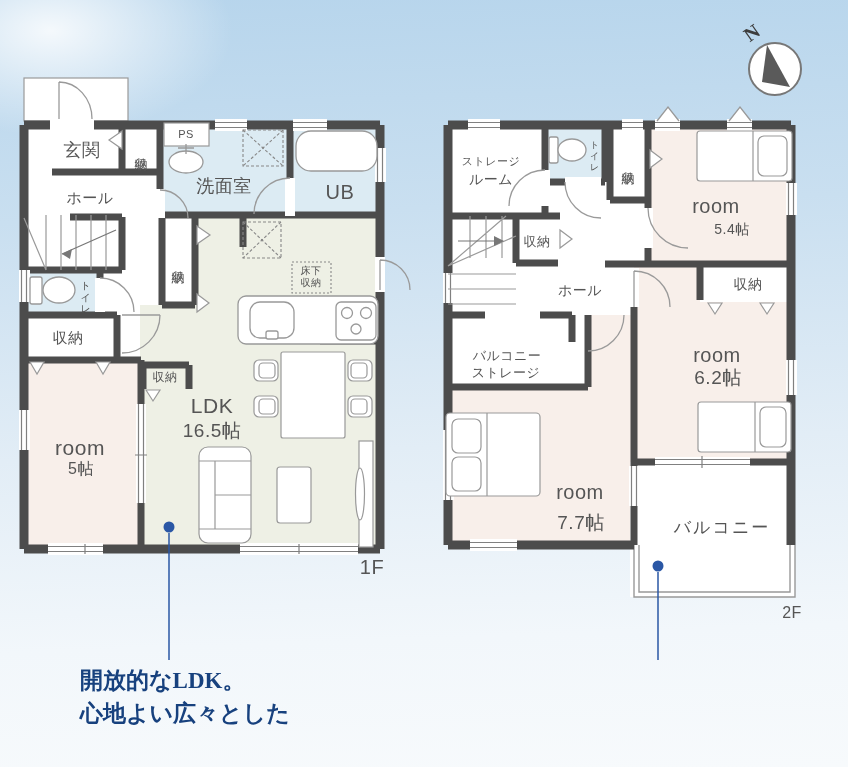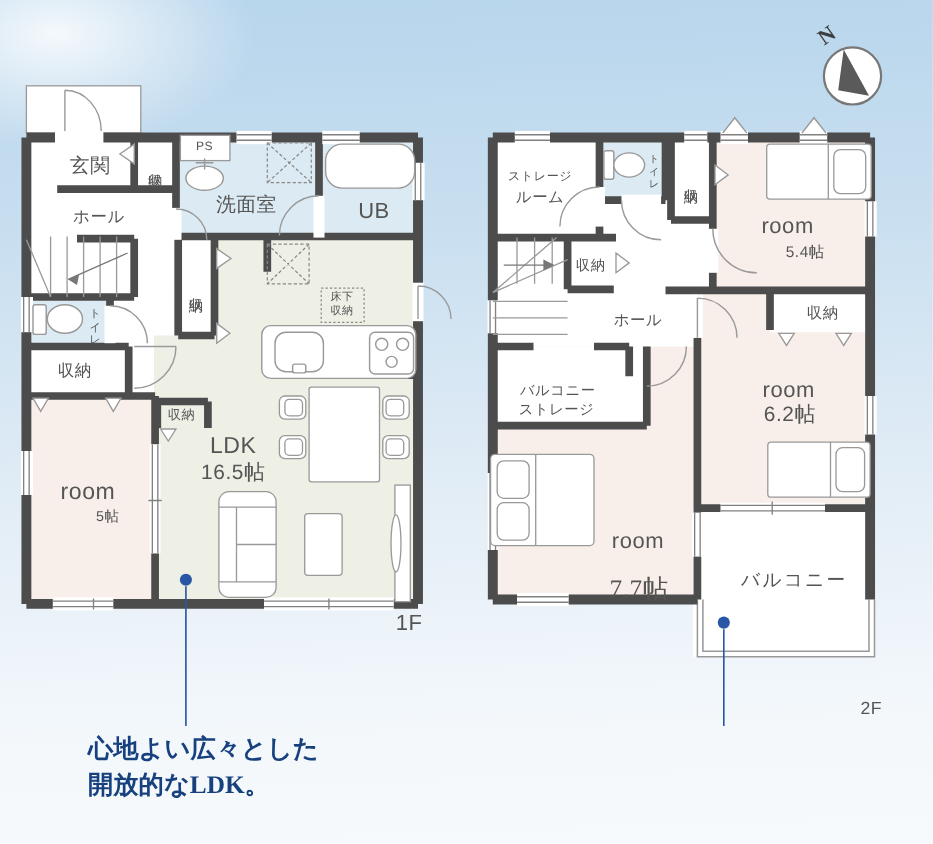--- a/index.html
+++ b/index.html
@@ -267,41 +267,41 @@
 <div class="lbl" style="left:90px;top:197px;font-size:15px;">ホール</div>
 <div class="vlbl" style="left:85px;top:292px;font-size:10px;">トイレ</div>
 <div class="vlbl" style="left:178px;top:261px;font-size:13px;">収納</div>
 <div class="lbl" style="left:68px;top:337px;font-size:15px;">収納</div>
 <div class="lbl" style="left:165px;top:377px;font-size:12px;">収納</div>
 <div class="lbl" style="left:311px;top:271px;font-size:10px;">床下</div>
 <div class="lbl" style="left:311px;top:283px;font-size:10px;">収納</div>
 <div class="lbl" style="left:212px;top:405px;font-size:21px;text-align:center;">LDK</div>
 <div class="lbl" style="left:212px;top:430px;font-size:19px;">16.5帖</div>
 <div class="lbl" style="left:80px;top:447px;font-size:21px;">room</div>
-<div class="lbl" style="left:98px;top:469px;font-size:13px;">5帖</div>
+<div class="lbl" style="left:81px;top:469px;font-size:16px;">5帖</div>
 <div class="lbl" style="left:372px;top:567px;font-size:20px;">1F</div>
 
 <div class="lbl" style="left:491px;top:161px;font-size:11px;">ストレージ</div>
 <div class="lbl" style="left:491px;top:179px;font-size:14px;">ルーム</div>
 <div class="vlbl" style="left:594px;top:151px;font-size:9px;">トイレ</div>
 <div class="vlbl" style="left:628px;top:162px;font-size:13px;">収納</div>
 <div class="lbl" style="left:716px;top:206px;font-size:20px;">room</div>
 <div class="lbl" style="left:732px;top:229px;font-size:14px;">5.4帖</div>
 <div class="lbl" style="left:748px;top:284px;font-size:14px;">収納</div>
 <div class="lbl" style="left:537px;top:241px;font-size:13px;">収納</div>
 <div class="lbl" style="left:580px;top:290px;font-size:14px;">ホール</div>
 <div class="lbl" style="left:507px;top:355px;font-size:13px;">バルコニー</div>
 <div class="lbl" style="left:506px;top:372px;font-size:13px;">ストレージ</div>
 <div class="lbl" style="left:717px;top:355px;font-size:20px;">room</div>
 <div class="lbl" style="left:718px;top:377px;font-size:19px;">6.2帖</div>
 <div class="lbl" style="left:580px;top:492px;font-size:20px;">room</div>
-<div class="lbl" style="left:581px;top:535px;font-size:23px;font-family:Liberation Serif, serif;">7.7帖</div>
+<div class="lbl" style="left:581px;top:522px;font-size:19px;">7.7帖</div>
 <div class="lbl" style="left:722px;top:527px;font-size:17px;letter-spacing:2px;">バルコニー</div>
-<div class="lbl" style="left:792px;top:613px;font-size:16px;margin-top:32px;">2F</div>
+<div class="lbl" style="left:792px;top:613px;font-size:16px;">2F</div>
 
 <div class="north" style="left:752px;top:33px;">N</div>
 
 <div class="caption" style="left:80px;top:664px;">
+  <div>開放的なLDK。</div>
   <div>心地よい広々とした</div>
-  <div>開放的なLDK。</div>
 </div>
 
 </div>
 
 </body></html>

